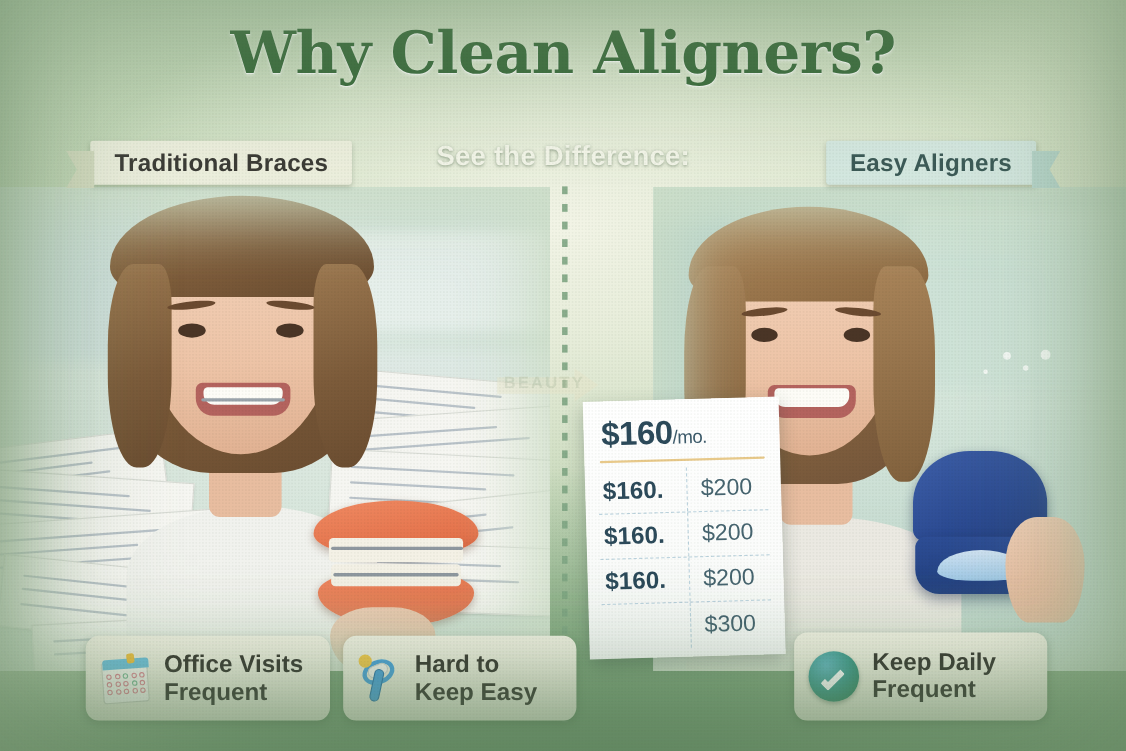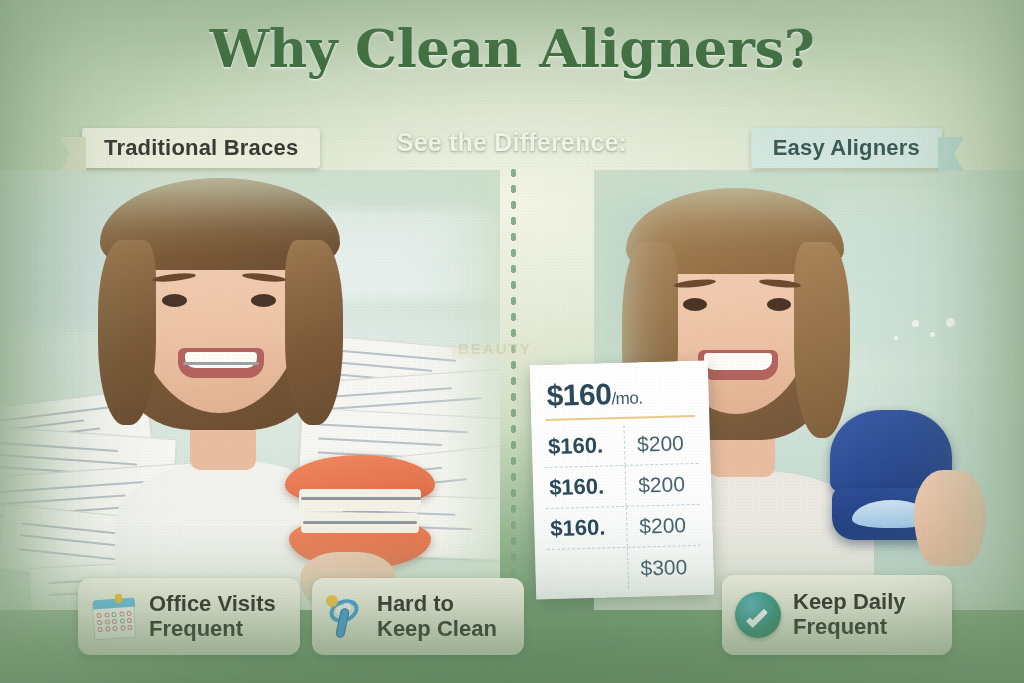--- a/index.html
+++ b/index.html
@@ -399,21 +399,21 @@
 
   <div class="badge" id="badge-hard">
     <div class="brush">
       <div class="ring"></div>
         <div class="pad"></div>
         <div class="handle"></div>
         <div class="tip"></div>
     </div>
     <div class="label">
       <div>Hard to</div>
-      <div>Keep Clean</div>
+      <div>Keep Easy</div>
     </div>
   </div>
 
   <div class="badge" id="badge-easy">
     <div class="check">
         <b></b>
       </div>
     <div class="label">
       <div>Keep Daily</div>
       <div>Frequent</div>

